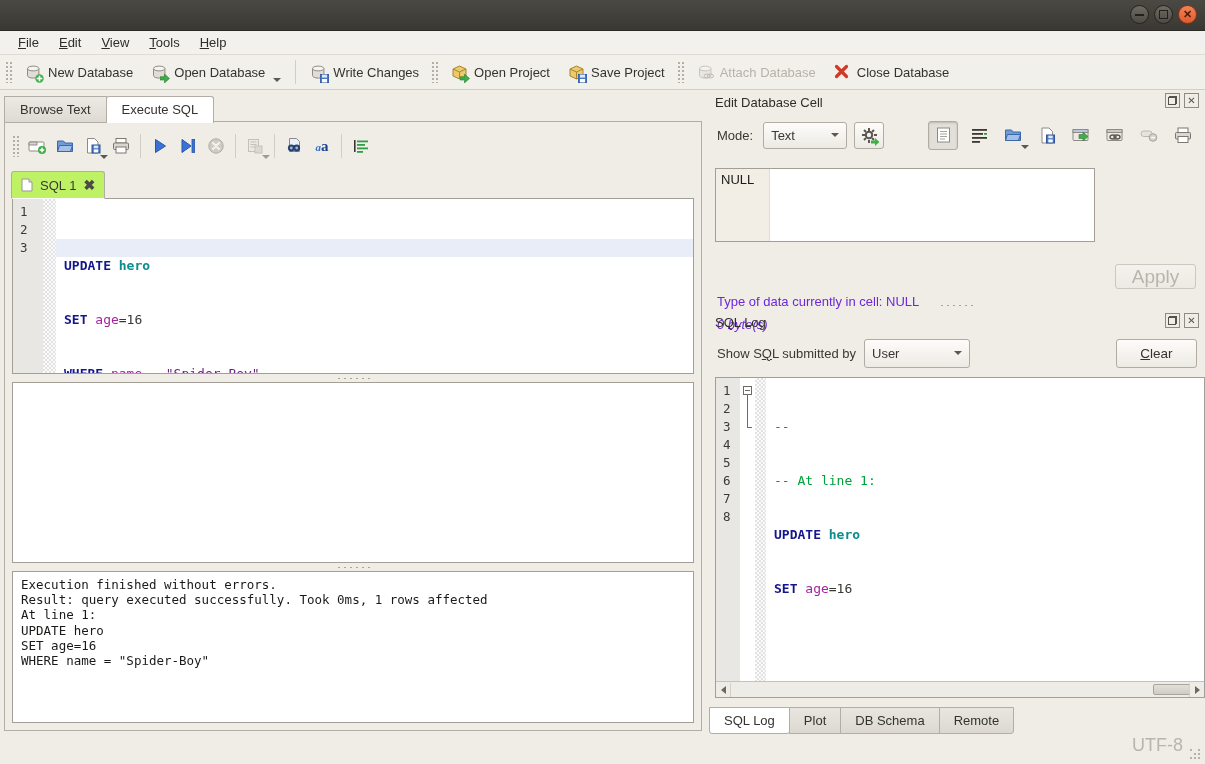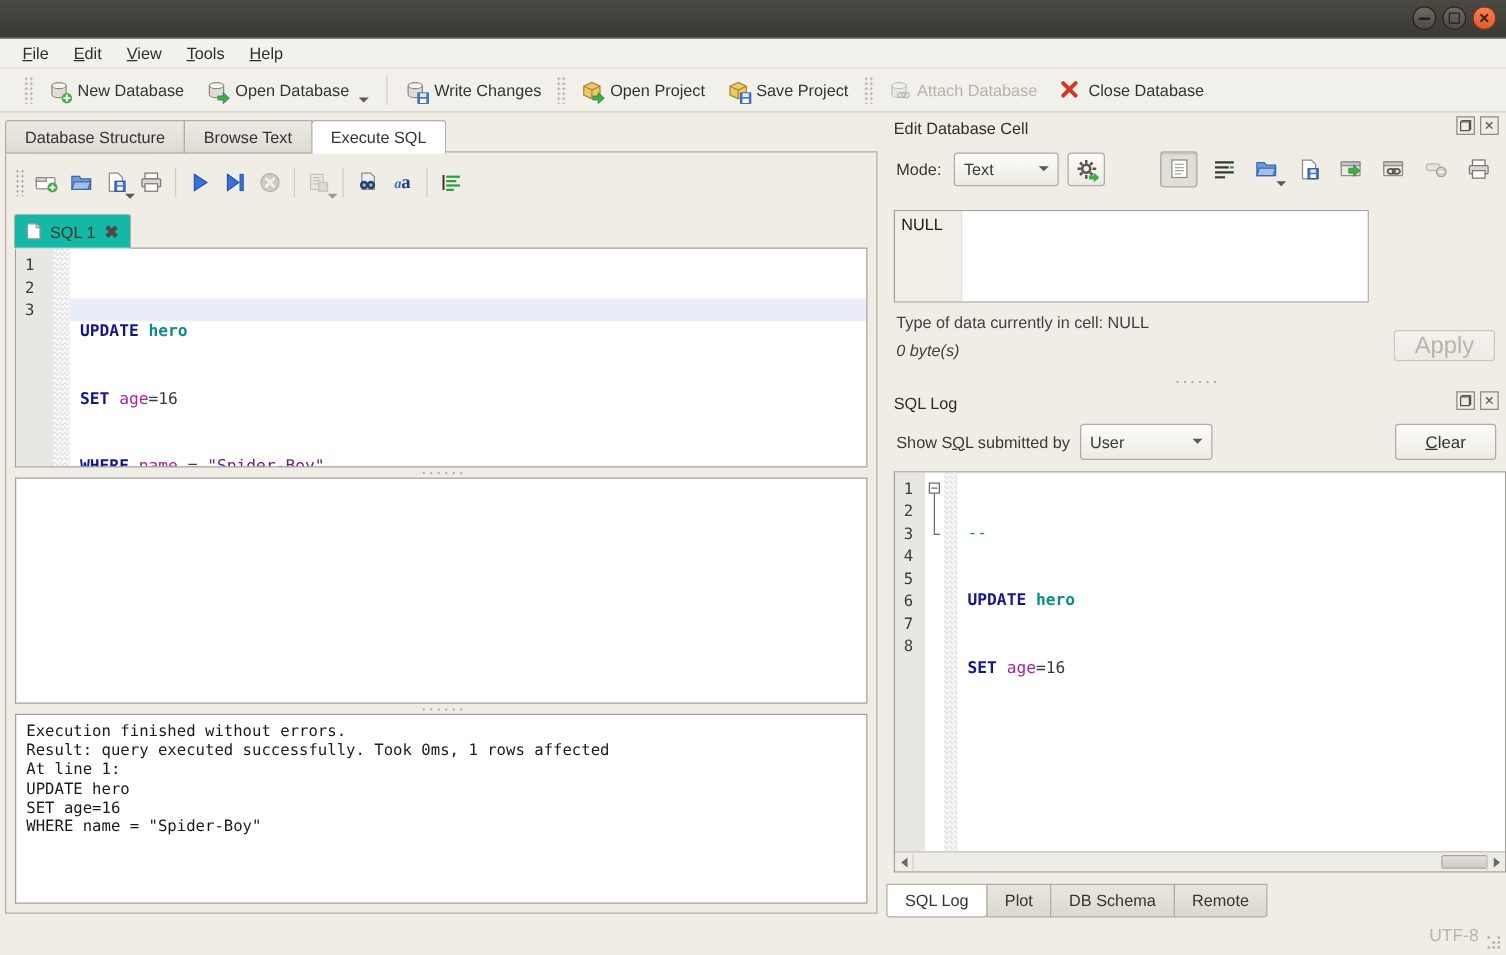--- a/index.html
+++ b/index.html
@@ -20,21 +20,21 @@
   .wbtn .mn{width:9px;height:2px;background:#23211d;}
 
   
   .menubar{position:absolute;top:31px;left:0;right:0;height:23px;background:#f3f1ed;
     border-bottom:1px solid #e0dcd4;display:flex;align-items:center;padding-left:8px;}
   .menu-item{padding:0 10px;height:23px;line-height:23px;color:#2f2d29;cursor:default;}
   .u{text-decoration:underline;}
 
   
   .toolbar{position:absolute;top:55px;left:0;right:0;height:34px;background:#f2f0eb;
-    border-bottom:1px solid #d2cec5;display:flex;align-items:center;padding:0 16px;}
+    border-bottom:1px solid #d2cec5;display:flex;align-items:center;padding:0 2px;}
   .handle{width:8px;height:22px;margin:0 3px;
     background-image:radial-gradient(#b3afa6 1px,transparent 1.1px);background-size:4px 4px;}
   .vsep{width:1px;height:24px;background:#d2cec5;margin:0 5px;}
   .tbtn{display:flex;align-items:center;gap:6px;padding:0 9px;height:28px;border-radius:3px;color:#35332f;position:relative;}
   .tbtn.disabled{color:#b7b3ab;}
   .tbtn .ic{position:relative;width:17px;height:17px;flex:none;}
   .caret{width:0;height:0;border-left:4px solid transparent;border-right:4px solid transparent;border-top:4px solid #5c5953;}
   .tbtn .caret{margin-left:2px;align-self:flex-end;margin-bottom:4px;}
   .badge{position:absolute;right:-2px;bottom:-2px;}
 
@@ -53,21 +53,21 @@
   .mtab{height:25px;line-height:25px;padding:0 15px;background:linear-gradient(#eceae5,#dedad3);
     border:1px solid #b2aea6;margin-right:-1px;color:#35332f;}
   .mtab.first{border-top-left-radius:3px;}
   .mtab.active{background:#fff;height:26px;border-bottom:none;border-top-left-radius:3px;border-top-right-radius:3px;z-index:4;}
   .frame{position:absolute;top:31px;left:4px;width:696px;bottom:33px;border:1px solid #b2aea6;background:#f0ede7;}
 
   .sqlbar{position:absolute;top:8px;left:4px;right:4px;height:32px;display:flex;align-items:center;}
   .ibtn{width:28px;height:26px;display:flex;align-items:center;justify-content:center;border-radius:3px;position:relative;}
 
   .subtabs{position:absolute;top:49px;left:6px;display:flex;}
-  .sqltab{height:26px;background:#14b8a6;border:1px solid #b2aea6;border-bottom:1px solid #fff;
+  .sqltab{height:26px;background:#bef264;border:1px solid #b2aea6;border-bottom:1px solid #fff;
     border-radius:3px 3px 0 0;display:flex;align-items:center;gap:7px;padding:0 9px;z-index:2;}
   .sqltab .x{color:#4d4b46;font-weight:bold;font-size:14px;line-height:1;}
 
   .pane{position:absolute;left:7px;right:7px;background:#fff;border:1px solid #a39f97;box-sizing:border-box;}
   .editor{top:76px;height:176px;display:flex;overflow:hidden;}
   .results{top:260px;height:181px;}
   .messages{top:449px;height:152px;font-family:"DejaVu Sans Mono",monospace;font-size:12.5px;
     line-height:15.2px;padding:5px 8px;color:#1b1a18;white-space:pre;overflow:hidden;}
   .split{position:absolute;left:7px;right:7px;height:8px;display:flex;align-items:center;justify-content:center;}
   .s1{top:252px;} .s2{top:441px;}
@@ -96,21 +96,21 @@
   .dkb{width:15px;height:15px;border:1px solid #8f8b84;background:#f0ede7;position:relative;
     display:flex;align-items:center;justify-content:center;font-size:10px;color:#55524c;box-sizing:border-box;}
   .float-ic{position:relative;width:9px;height:9px;}
   .float-ic::before{content:"";position:absolute;right:0;top:0;width:6px;height:6px;border:1px solid #55524c;}
   .float-ic::after{content:"";position:absolute;left:0;bottom:0;width:6px;height:6px;border:1px solid #55524c;background:#f0ede7;}
 
   .moderow{position:absolute;top:30px;left:10px;right:8px;height:30px;display:flex;align-items:center;}
   .cell-editor{position:absolute;top:78px;left:8px;width:380px;height:74px;background:#fff;
     border:1px solid #a39f97;display:flex;box-sizing:border-box;}
   .cell-gutter{width:54px;background:#f2ede5;border-right:1px solid #e3ded5;padding:3px 0 0 5px;box-sizing:border-box;color:#1b1a18;}
-  .typeinfo{position:absolute;left:10px;color:#404040;}
+  .typeinfo{position:absolute;left:10px;color:#6d28d9;margin-top:44px;}
   .applybtn{position:absolute;left:408px;top:174px;width:81px;height:25px;font-size:19px;}
 
   .showrow{position:absolute;top:248px;left:10px;right:8px;height:30px;display:flex;align-items:center;}
 
   .logbox{position:absolute;top:287px;left:8px;width:490px;height:321px;background:#fff;
     border:1px solid #a39f97;box-sizing:border-box;display:flex;flex-direction:column;overflow:hidden;}
   .logmain{flex:1;display:flex;overflow:hidden;}
   .lognum{width:24px;}
   .foldcol{width:15px;position:relative;flex:none;background:#fff;}
   .fold-box{position:absolute;left:3px;top:8px;width:9px;height:9px;border:1px solid #6f6b64;background:#fff;box-sizing:border-box;}
@@ -124,21 +124,21 @@
   .tri-r{width:0;height:0;border-top:4px solid transparent;border-bottom:4px solid transparent;border-left:5px solid #6b6760;}
   .hthumb{position:absolute;left:437px;width:37px;top:2px;height:11px;background:linear-gradient(#e3e0da,#cfccc5);
     border:1px solid #a8a49c;border-radius:2px;box-sizing:border-box;}
 
   .btabs{position:absolute;top:617px;left:2px;display:flex;}
   .btab{height:25px;line-height:25px;padding:0 14px;background:linear-gradient(#e9e6e1,#dcd8d1);
     border:1px solid #b2aea6;margin-right:-1px;color:#35332f;}
   .btab.active{background:#fff;border-radius:0 0 3px 3px;z-index:2;}
   .btab.rr{border-radius:0 0 3px 0;}
 
-  .encoding{position:absolute;right:22px;bottom:8px;color:#b9b5ad;font-size:14px;}
+  .encoding{position:absolute;right:22px;bottom:8px;color:#b9b5ad;font-size:18px;}
   .grip{position:absolute;right:4px;bottom:4px;width:11px;height:11px;}
   .grip::before{content:"";position:absolute;left:0;top:0;width:2px;height:2px;background:#b5b1a9;
     box-shadow:0 8px #b5b1a9,4px 8px #b5b1a9,8px 8px #b5b1a9,4px 4px #b5b1a9,8px 4px #b5b1a9,8px 0 #b5b1a9;}
 
   .ab{font-family:"Liberation Serif",serif;font-size:13px;font-weight:bold;}
   .ab .a1{color:#2f6fd0;font-style:italic;}
   .ab .b1{color:#1b3f8f;}
   svg{display:block;}
 </style>
 </head>
@@ -277,21 +277,20 @@
         <svg width="15" height="15" viewBox="0 0 15 15">
             <path d="M2.5 2.5l10 10M12.5 2.5l-10 10" stroke="#cf3a28" stroke-width="3.2" stroke-linecap="round"></path>
           </svg>
       </span>
       <span>Close Database</span>
     </div>
   </div>
 
   <div class="left">
     <div class="maintabs">
-      <div class="mtab first">Database Structure</div>
       <div class="mtab">Browse Text</div>
       <div class="mtab active">Execute SQL</div>
     </div>
 
     <div class="frame">
 
       <div class="sqlbar">
         <div class="handle"></div>
 
         <div class="ibtn">
@@ -565,20 +564,21 @@
             <div>8</div>
         </div>
         <div class="foldcol">
           <span class="fold-box"></span>
           <span class="fold-v"></span>
           <span class="fold-c"></span>
         </div>
         <div class="hatch" style="width:11px;"></div>
         <div class="codearea">
           <div class="codeline"><span class="cmt">--</span></div>
+          <div class="codeline"><span class="cmt">-- At line 1:</span></div>
           <div class="codeline"><span class="kw">UPDATE</span><span> </span><span class="tbl">hero</span></div>
           <div class="codeline"><span class="kw">SET</span><span> </span><span class="fld">age</span><span>=16</span></div>
           
           
           
         </div>
       </div>
       <div class="hscroll">
         <span class="harrow">
             <span class="tri-l"></span>

